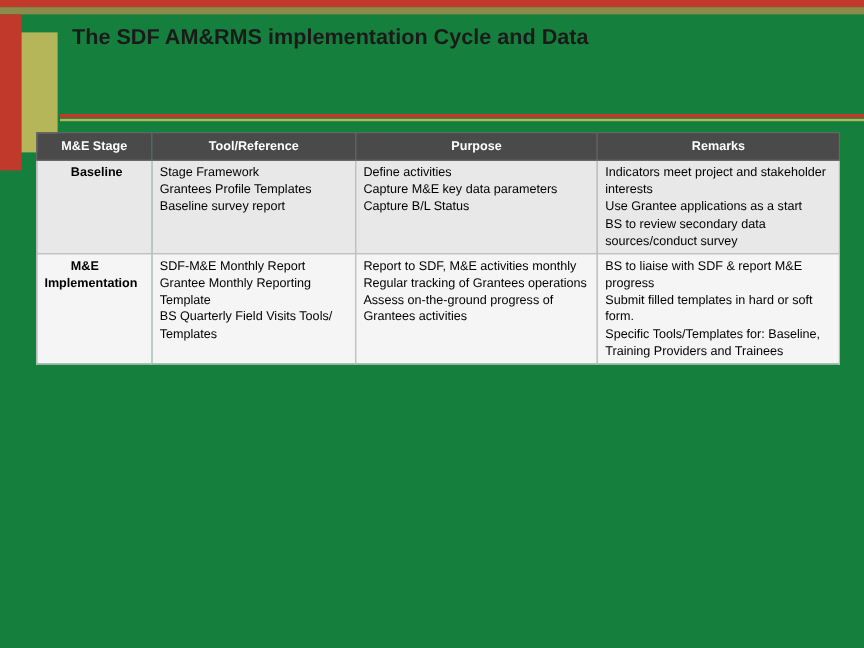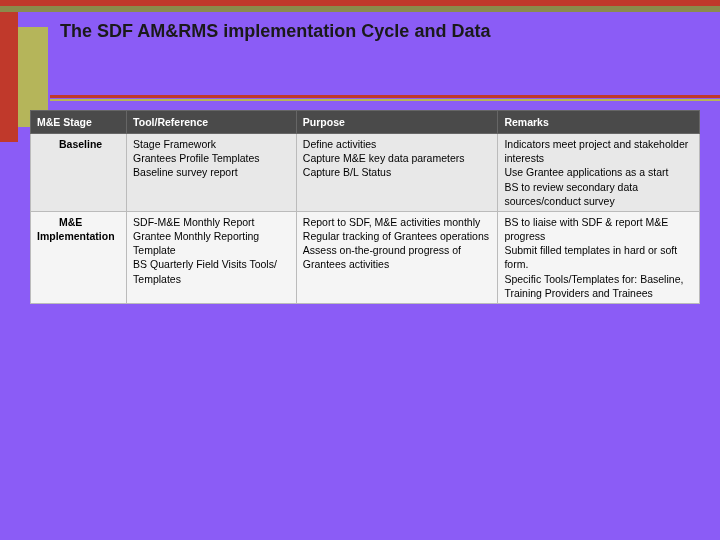--- a/index.html
+++ b/index.html
@@ -8,21 +8,21 @@
       height: 540px;
       background: #fff;
       font-family: Arial, sans-serif;
       font-size: 11px;
       overflow: hidden;
     }
 
     .page-wrapper {
       width: 720px;
       height: 540px;
-      background: #8b5cf6;
+      background: #15803d;
       position: relative;
     }
 
     
     .top-bar-container {
       position: absolute;
       top: 0;
       left: 0;
       width: 100%;
       height: 12px;
@@ -111,21 +111,21 @@
       width: 100%;
       border-collapse: collapse;
       font-size: 10.5px;
     }
 
     
     thead tr th {
       background: #4a4a4a;
       color: #fff;
       padding: 5px 6px;
-      text-align: left;
+      text-align: center;
       font-weight: bold;
       border: 1px solid #666;
     }
 
     tbody tr td {
       padding: 3px 6px;
       border: 1px solid #bbb;
       vertical-align: top;
       line-height: 1.35;
     }

